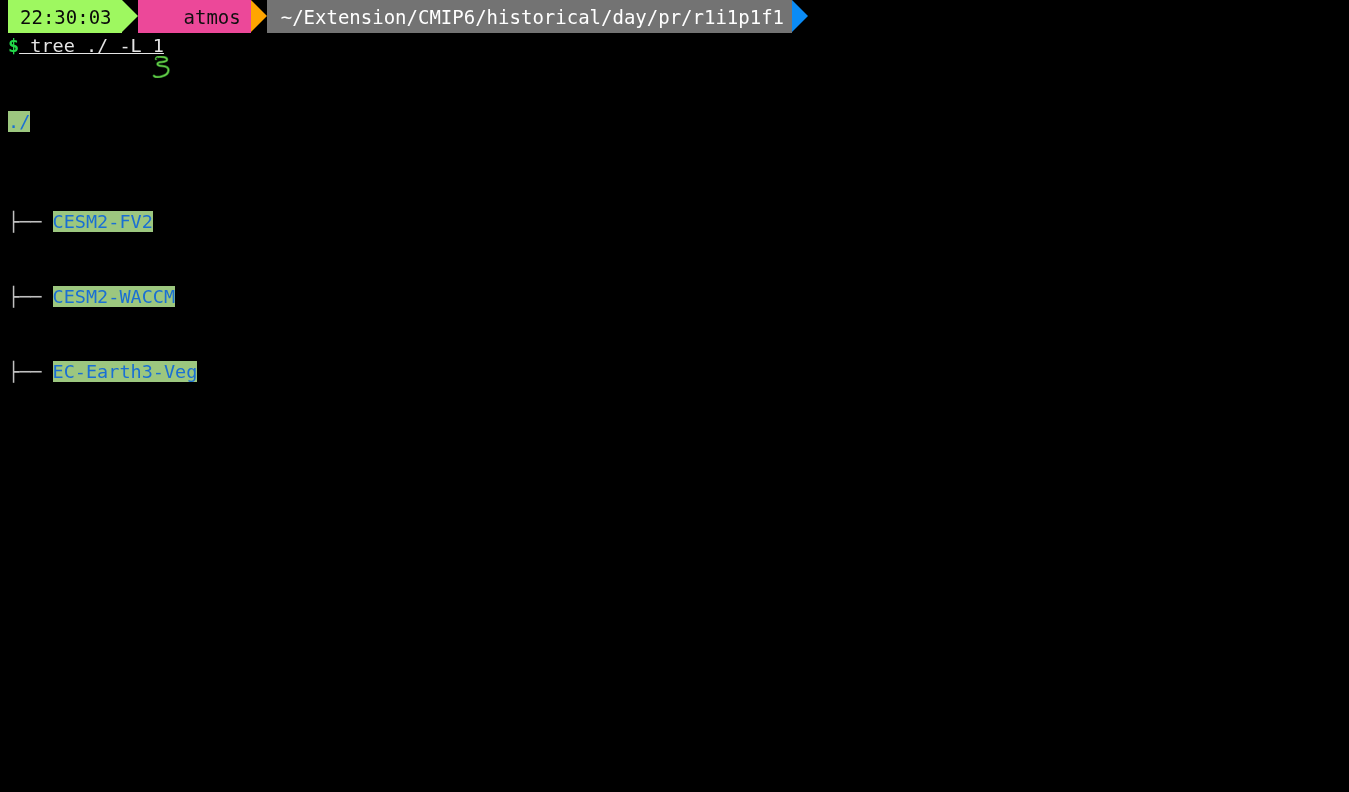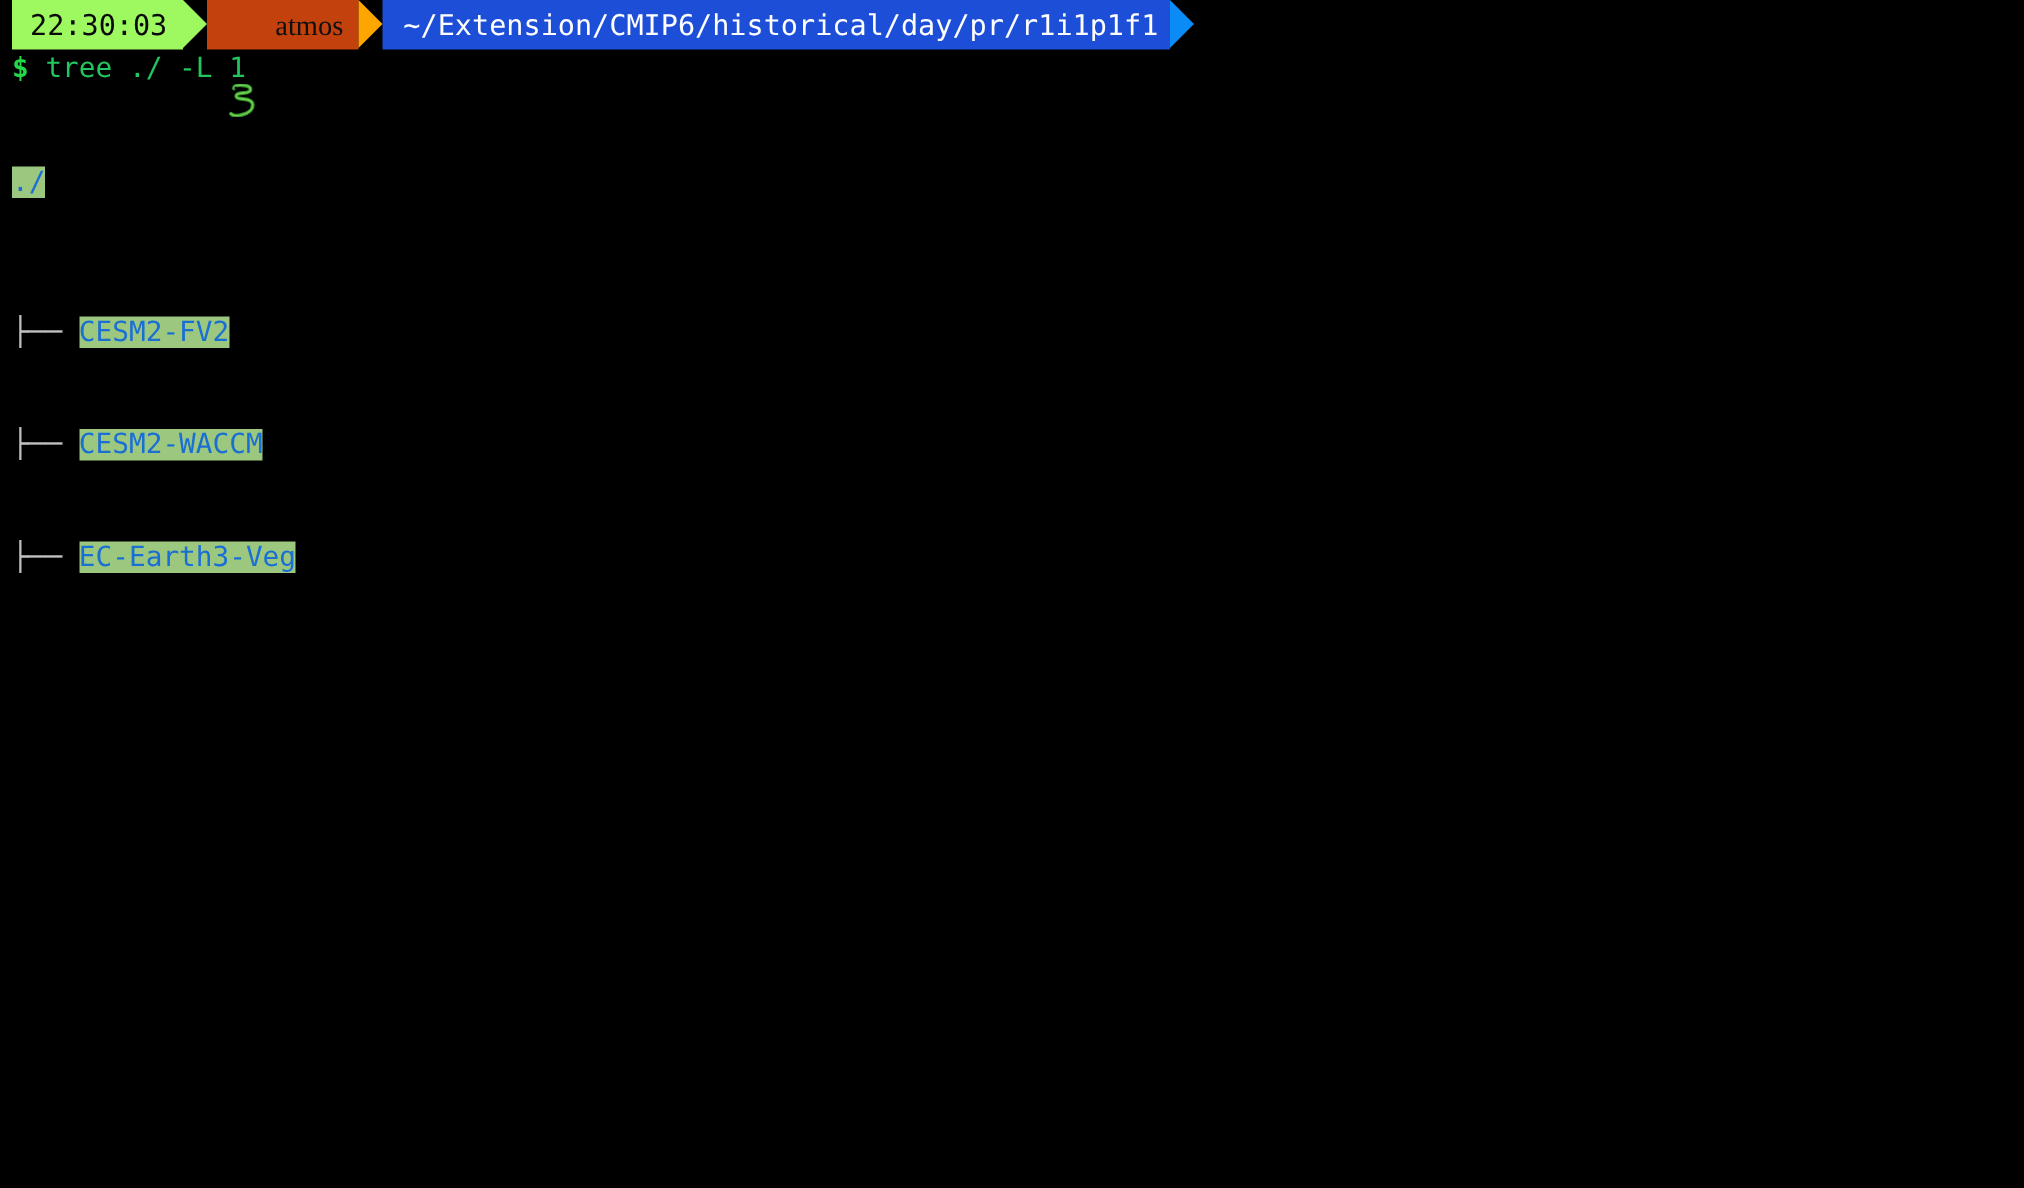--- a/index.html
+++ b/index.html
@@ -40,27 +40,26 @@
     white-space: pre;
     padding: 1px 10px 0 12px;
   }
   .seg-time {
     background: #9ef860;
     color: #0a0a0a;
     margin-left: 8px;
     font-weight: 400;
   }
   .seg-user {
-    background: #c2410c;
+    background: #ec4899;
     color: #101010;
     padding-left: 14px;
-    font-family: Liberation Serif, serif;
   }
   .seg-path {
-    background: #1d4ed8;
+    background: #737373;
     color: #ffffff;
     padding-left: 14px;
     padding-right: 8px;
   }
   .arrow {
     width: 0;
     height: 0;
     border-top: 16px solid transparent;
     border-bottom: 16px solid transparent;
     flex: 0 0 auto;
@@ -91,21 +90,22 @@
     padding-left: 8px;
     display: flex;
     align-items: center;
   }
   .dollar {
     color: #23d94a;
     font-weight: bold;
     margin-right: 0;
   }
   .cmd-text {
-    color: #22c55e;
+    color: #e5e5e5;
+    text-decoration: underline;
   }
 
   
   .tree-block {
     padding-left: 8px;
     white-space: pre;
   }
   .tree-row {
     height: 25px;
     line-height: 25px;

